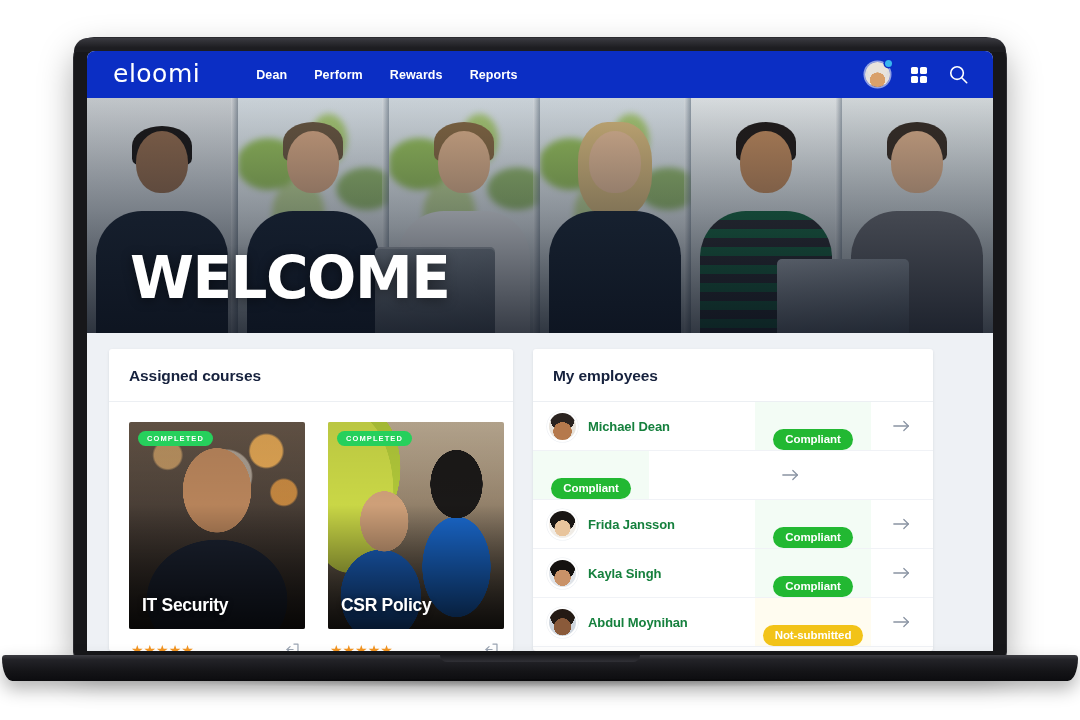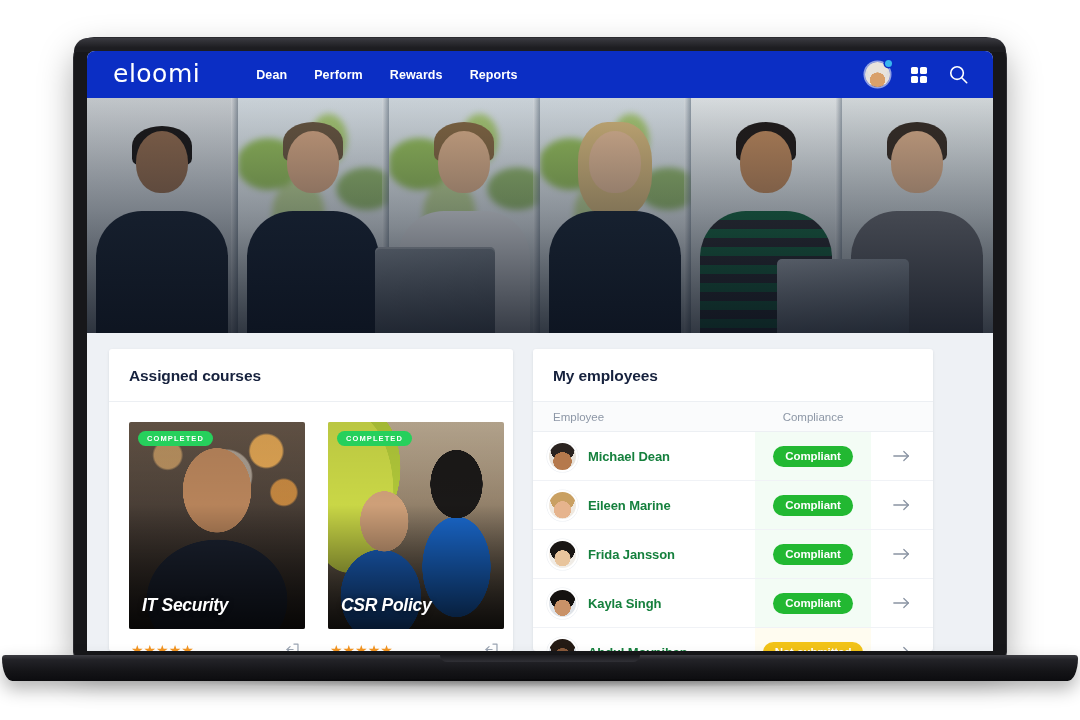--- a/index.html
+++ b/index.html
@@ -263,21 +263,20 @@
     border-radius: 10px;
   }
   .course-title {
     position: absolute;
     left: 13px; bottom: 13px;
     color: #fff;
     font-size: 17.5px;
     font-weight: bold;
     letter-spacing: -.3px;
     text-shadow: 0 1px 5px rgba(0,0,0,.5);
-    font-style: italic;
   }
   .course-footer {
     display: flex;
     align-items: center;
     padding: 12px 4px 0 2px;
   }
   .stars { display: flex; gap: 2.5px; color: #f3941f; font-size: 14px; line-height: 1; }
   .launch-icon { margin-left: auto; color: #9aa4b2; display: block; }
 
   
@@ -316,21 +315,21 @@
   .emp-name {
     font-size: 13px;
     font-weight: bold;
     color: #15803d;
     letter-spacing: -.1px;
   }
   .emp-status-cell {
     width: 116px;
     display: flex;
     justify-content: center;
-    align-items: center;
+    align-items: flex-end;
     align-self: stretch;
   }
   .status-compliant-bg { background: #f3fcf5; }
   .status-notsubmitted-bg { background: #fffcf0; }
   .status-pill {
     font-size: 11.5px;
     font-weight: bold;
     color: #fff;
     padding: 4px 12px 5px 12px;
     border-radius: 11px;
@@ -428,20 +427,21 @@
           <div class="hero-person" style="left:83.333%">
             <div class="pane" style="background:linear-gradient(180deg,#e6ebec,#c2cacd)"></div>
             <div class="hair" style="background:#3a2f26"></div>
             <div class="head" style="background:#dcb08b"></div>
             <div class="body" style="background:#6e6f74"></div>
           </div>
           <div id="hero-laptop-prop"></div>
           <div id="hero-laptop-prop2"></div>
         </div>
         <div id="hero-overlay"></div>
+        <div id="hero-title">WELCOME</div>
       </div>
 
       <div id="content-area">
 
         <section id="assigned-courses-panel" class="panel">
           <div class="panel-header">Assigned courses</div>
 
           <div id="course-grid">
 
             <article class="course-card">
@@ -493,47 +493,38 @@
                 </svg>
               </div>
             </article>
 
           </div>
         </section>
 
         <section id="my-employees-panel" class="panel">
           <div class="panel-header">My employees</div>
 
-          <div class="table-head">
-            <span class="th-employee">Employee</span>
-            <span class="th-compliance">Compliance</span>
-            <span class="th-action"></span>
-          </div>
 
           <div class="emp-row">
             <div class="emp-left">
               <span class="emp-avatar" style="background:radial-gradient(circle at 50% 68%,#b5794c 0 40%,rgba(0,0,0,0) 41%),radial-gradient(circle at 50% 22%,#2a2320 0 48%,rgba(0,0,0,0) 49%),#e7e2da;"></span>
               <span class="emp-name">Michael Dean</span>
             </div>
             <div class="emp-status-cell status-compliant-bg">
               <span class="status-pill pill-compliant">Compliant</span>
             </div>
             <div class="emp-action">
               <svg width="20" height="16" viewBox="0 0 22 16">
                 <line x1="2" y1="8" x2="18" y2="8" stroke="currentColor" stroke-width="1.4" stroke-linecap="round"></line>
                 <polyline points="13,3 18,8 13,13" fill="none" stroke="currentColor" stroke-width="1.4" stroke-linecap="round" stroke-linejoin="round"></polyline>
               </svg>
             </div>
           </div>
 
           <div class="emp-row">
-            <div class="emp-left">
-              <span class="emp-avatar" style="background:radial-gradient(circle at 50% 66%,#e6b48d 0 38%,rgba(0,0,0,0) 39%),radial-gradient(circle at 50% 24%,#c9a062 0 50%,rgba(0,0,0,0) 51%),#efe9e0;"></span>
-              <span class="emp-name">Eileen Marine</span>
-            </div>
             <div class="emp-status-cell status-compliant-bg">
               <span class="status-pill pill-compliant">Compliant</span>
             </div>
             <div class="emp-action">
               <svg width="20" height="16" viewBox="0 0 22 16">
                 <line x1="2" y1="8" x2="18" y2="8" stroke="currentColor" stroke-width="1.4" stroke-linecap="round"></line>
                 <polyline points="13,3 18,8 13,13" fill="none" stroke="currentColor" stroke-width="1.4" stroke-linecap="round" stroke-linejoin="round"></polyline>
               </svg>
             </div>
           </div>

